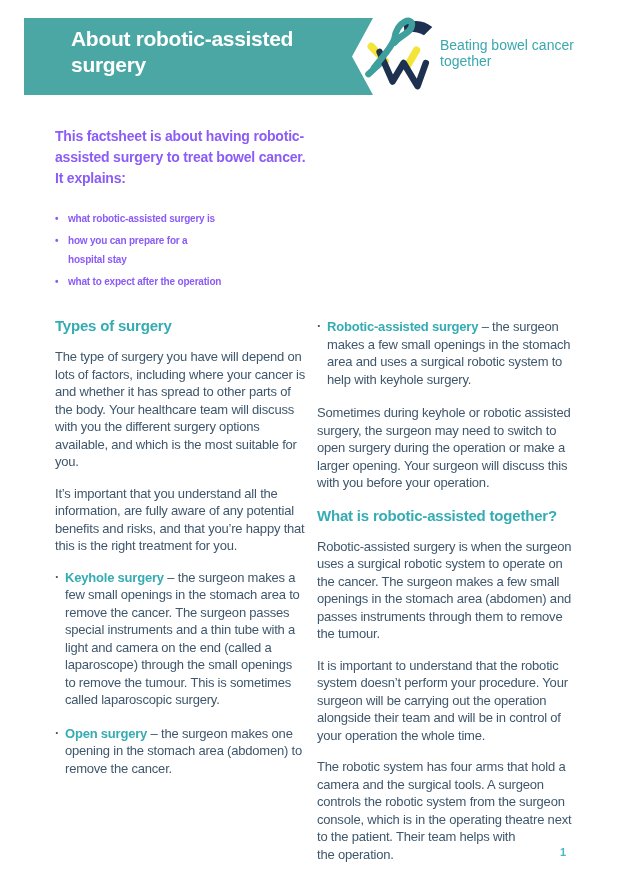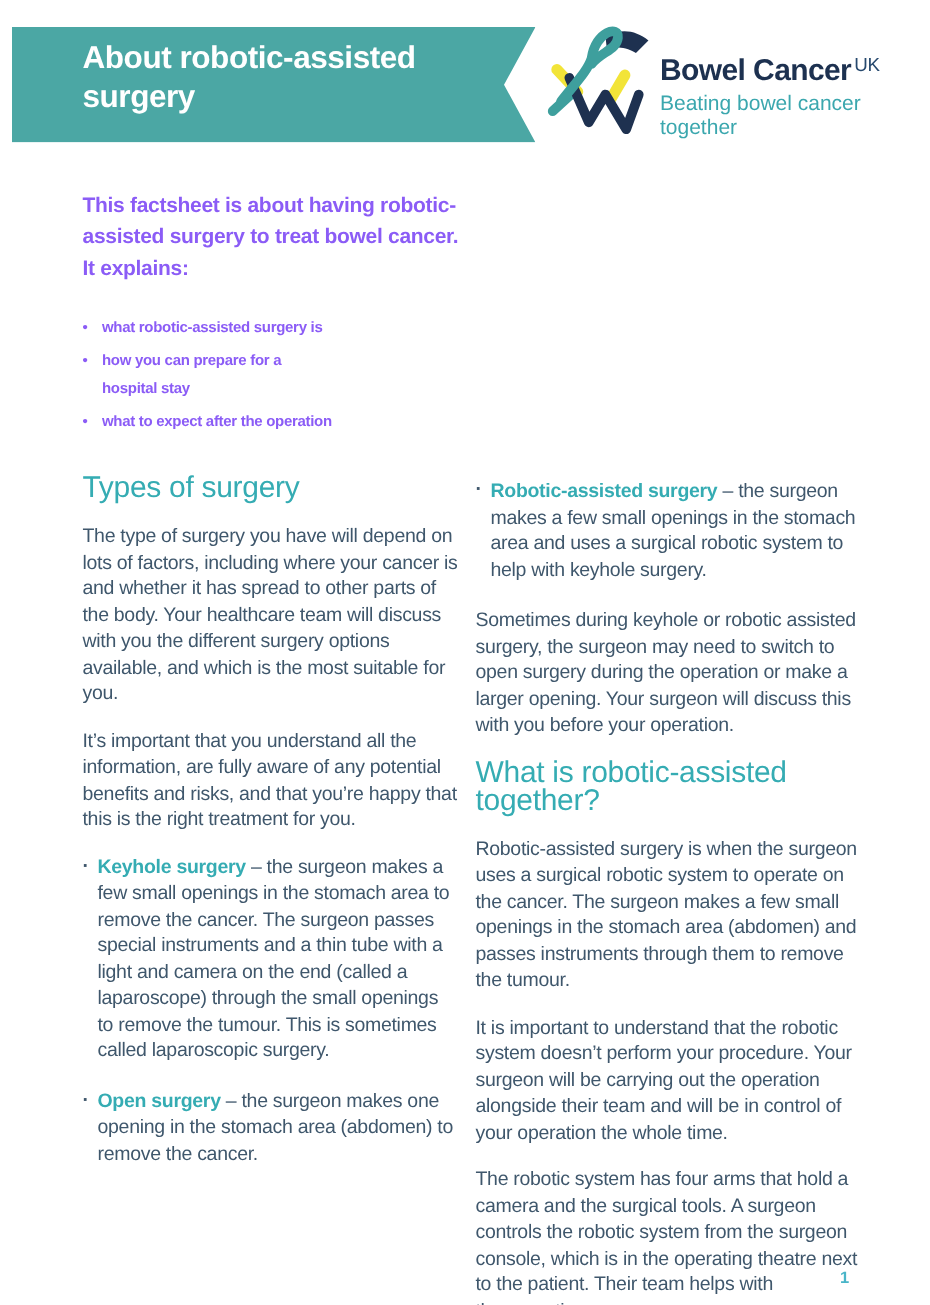--- a/index.html
+++ b/index.html
@@ -7,21 +7,21 @@
     position:relative;
     width:620px;height:870px;
     background:#ffffff;
     font-family:"Liberation Sans","DejaVu Sans",sans-serif;
     overflow:hidden;
     margin:0 auto;
     letter-spacing:-0.2px;
   }
   
   .banner{
-    position:absolute;left:8px;top:18px;width:349px;height:77px;
+    position:absolute;left:24px;top:18px;width:349px;height:77px;
     background:#4BA7A4;
     clip-path:polygon(0 0,100% 0,calc(100% - 21px) 50%,100% 100%,0 100%);
   }
   .banner-title{
     padding:8px 0 0 47px;
     color:#ffffff;font-weight:bold;font-size:21px;line-height:26px;
     white-space:pre-line;letter-spacing:-0.3px;
   }
   
   .logo{position:absolute;left:362px;top:8px;display:flex;align-items:flex-start;}
@@ -38,22 +38,22 @@
   .intro-bullets li{
     position:relative;padding-left:13px;margin-bottom:3px;
     font-weight:bold;font-size:10px;line-height:19px;white-space:pre-line;
   }
   .intro-bullets li::before{content:"•";position:absolute;left:0;top:0;}
   
   .col{position:absolute;top:316px;color:#3F576C;font-size:13px;line-height:17.5px;}
   .col-left{left:55px;width:250px;}
   .col-right{left:317px;width:264px;padding-top:2px;}
   .col h3{
-    color:#35ACB3;font-size:20px;line-height:19px;margin:0 0 13px 0;
-    font-weight:normal;letter-spacing:-0.2px;
+    color:#35ACB3;font-size:15px;line-height:19px;margin:0 0 13px 0;
+    font-weight:bold;letter-spacing:-0.2px;
   }
   .col h3.spaced{margin-top:3px;}
   .col p{margin:0 0 11px 0;white-space:pre-line;}
   .col p.end{margin-bottom:14px;}
   .bullet{position:relative;padding-left:10px;margin-bottom:16px;white-space:pre-line;}
   .bullet::before{content:"·";position:absolute;left:0;top:-1px;font-weight:bold;color:#3F576C;}
   .term{color:#35ACB3;font-weight:bold;}
   
   .page-num{position:absolute;left:560px;top:846px;color:#49B5C8;font-weight:bold;font-size:11px;}
 </style>
@@ -70,23 +70,20 @@
   <div class="logo">
     <svg class="logo-figure" viewBox="0 0 80 92" xmlns="http://www.w3.org/2000/svg" aria-hidden="true">
       <path d="M10 41 L25 57" stroke="#F2E438" stroke-width="8" stroke-linecap="round" fill="none"></path>
       <path d="M59 45 L49 62" stroke="#F2E438" stroke-width="8" stroke-linecap="round" fill="none"></path>
       <path d="M7 71 L19 60" stroke="#3E9F9D" stroke-width="7" stroke-linecap="round" fill="none"></path>
       <path d="M19 47 L33 79 L45 59 L60 84 L69 59" stroke="#1E3150" stroke-width="7" stroke-linecap="round" stroke-linejoin="round" fill="none"></path>
       <path d="M45 17 C57 11 67 13 76 20 L67 29 C58 24 51 25 46 26 Z" fill="#1E3150"></path>
       <path d="M13 64 C24 50 32 42 35 33 C38 13 55 9 54 18 C53 27 42 28 35 37" stroke="#3E9F9D" stroke-width="7" stroke-linecap="round" fill="none"></path>
     </svg>
     <div class="logo-text">
-      <div class="brand-line">
-        <span class="brand-name">Bowel Cancer</span><span class="brand-suffix">UK</span>
-      </div>
       <div class="brand-tagline">Beating bowel cancer together</div>
     </div>
   </div>
 
   <div class="intro">
     <div class="intro-lead">This factsheet is about having robotic-assisted surgery to treat bowel cancer. It explains:</div>
     <ul class="intro-bullets">
       <li>what robotic-assisted surgery is</li>
       <li>how you can prepare for a
 hospital stay</li>

